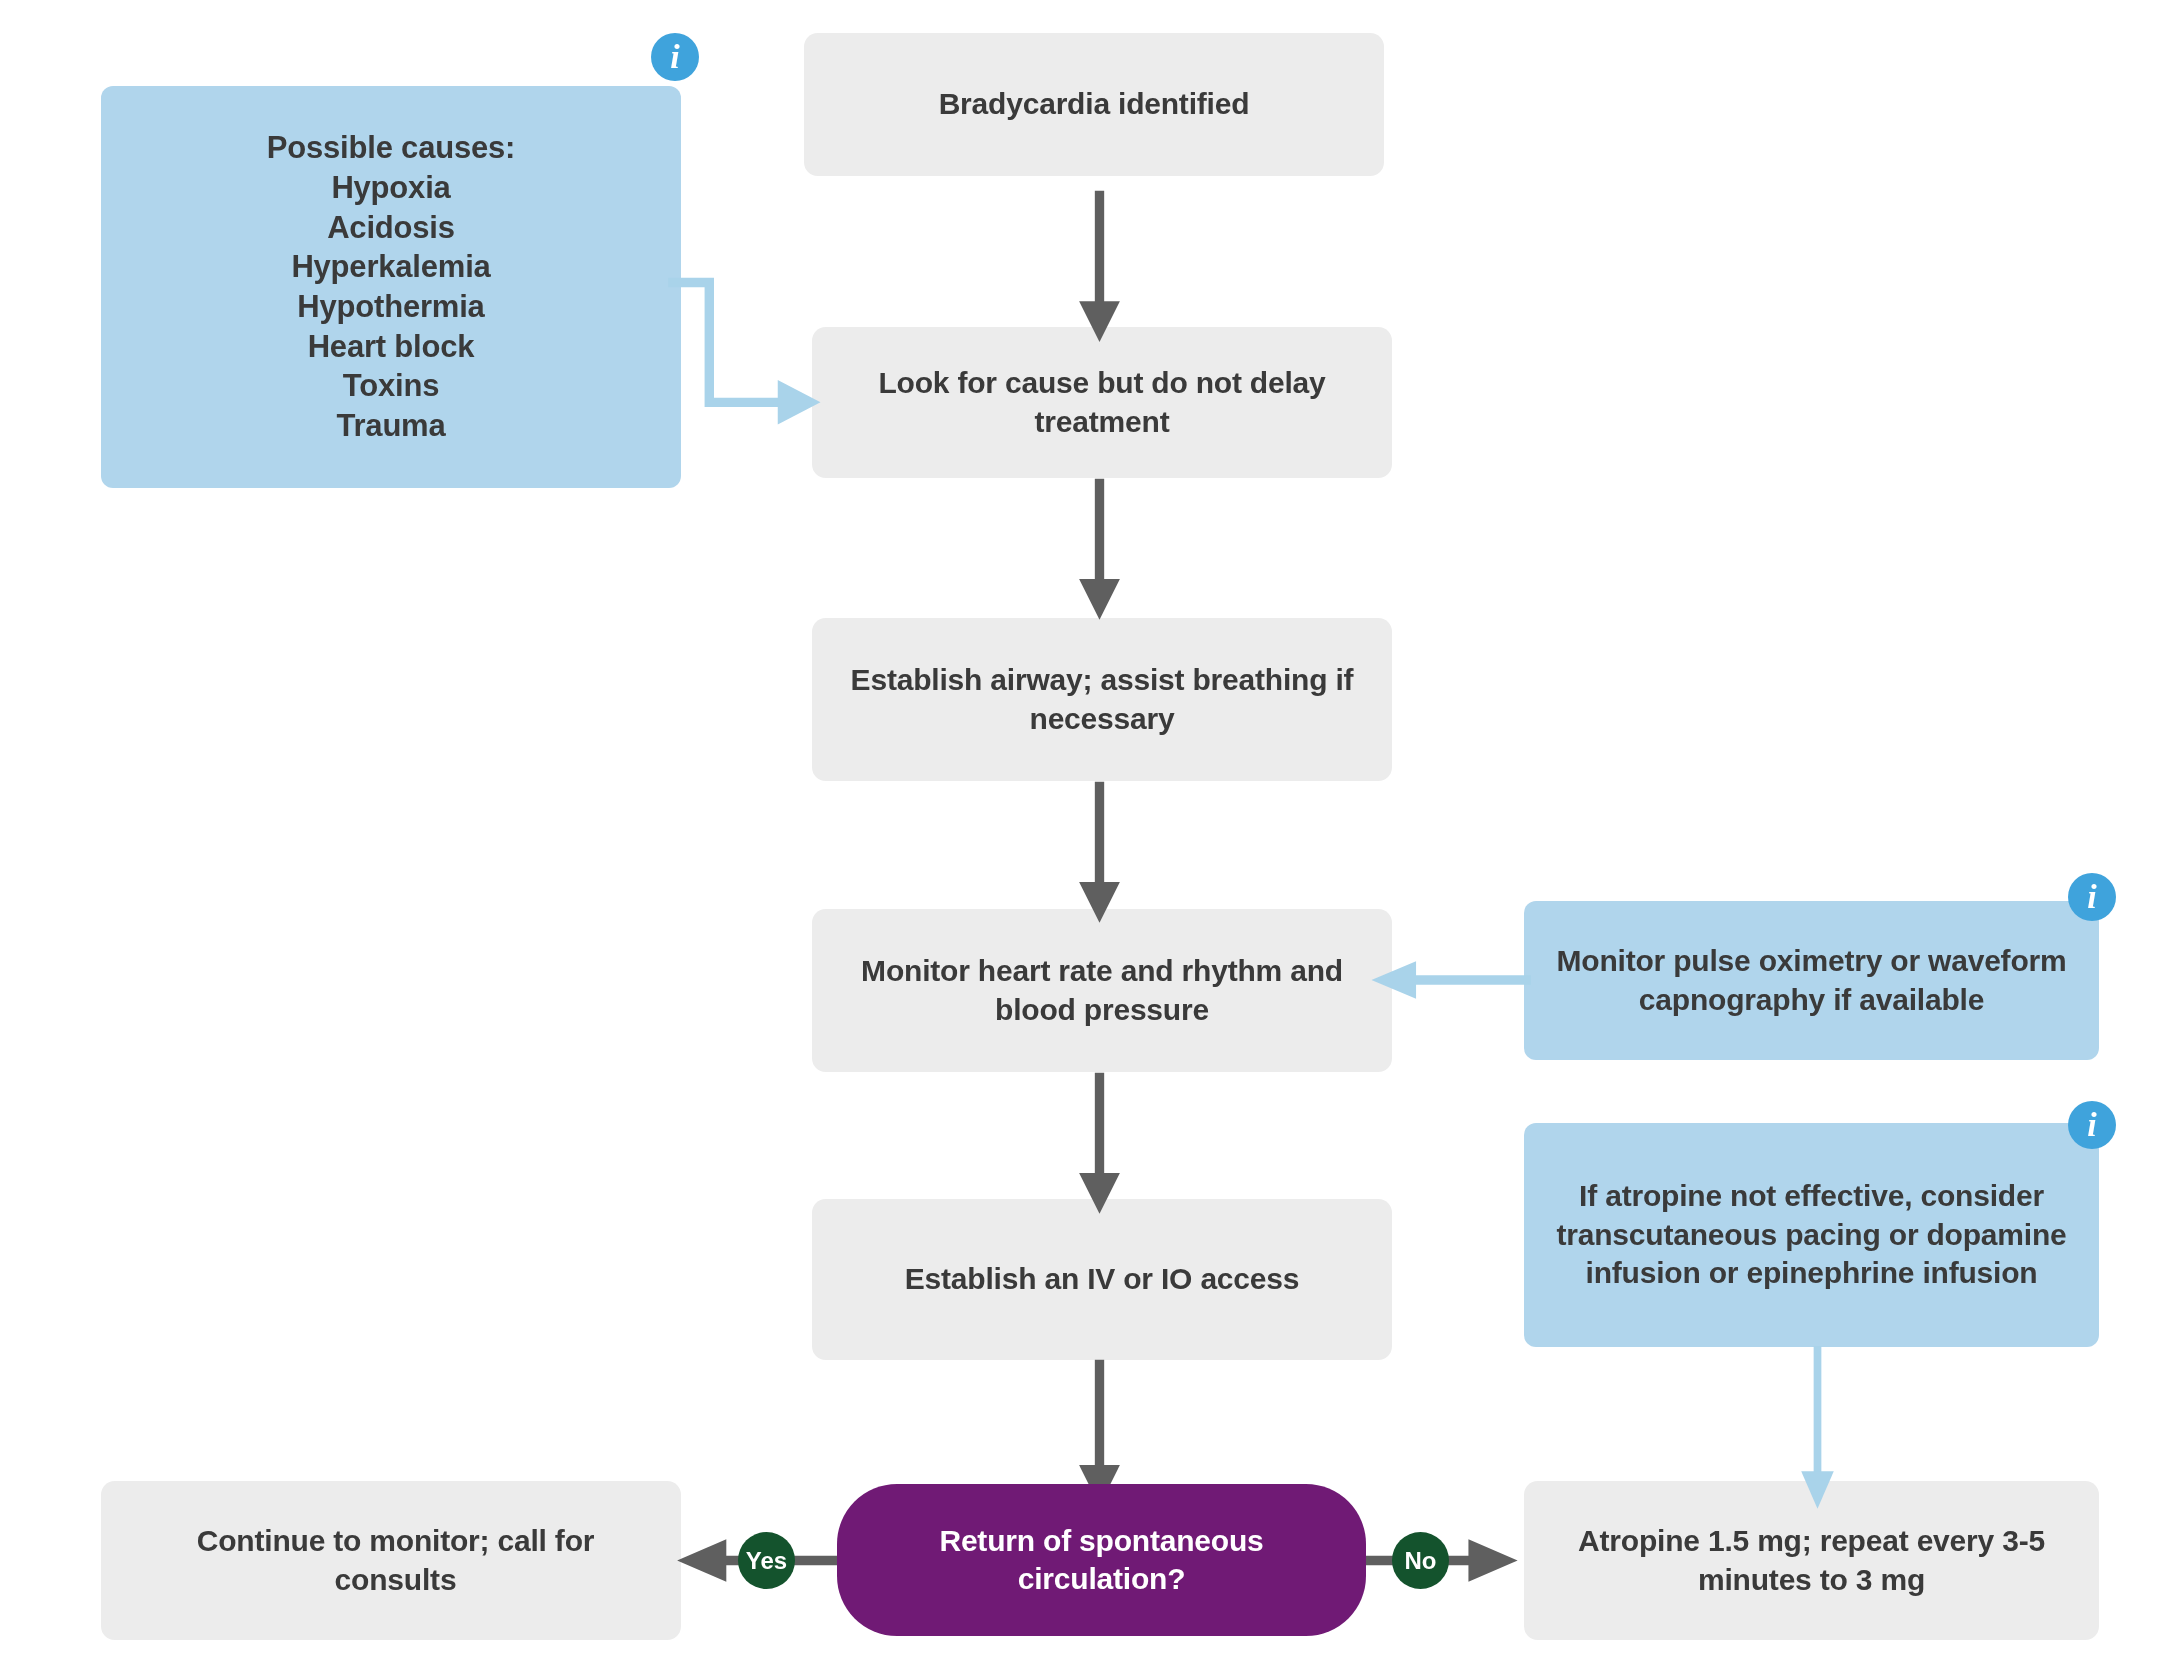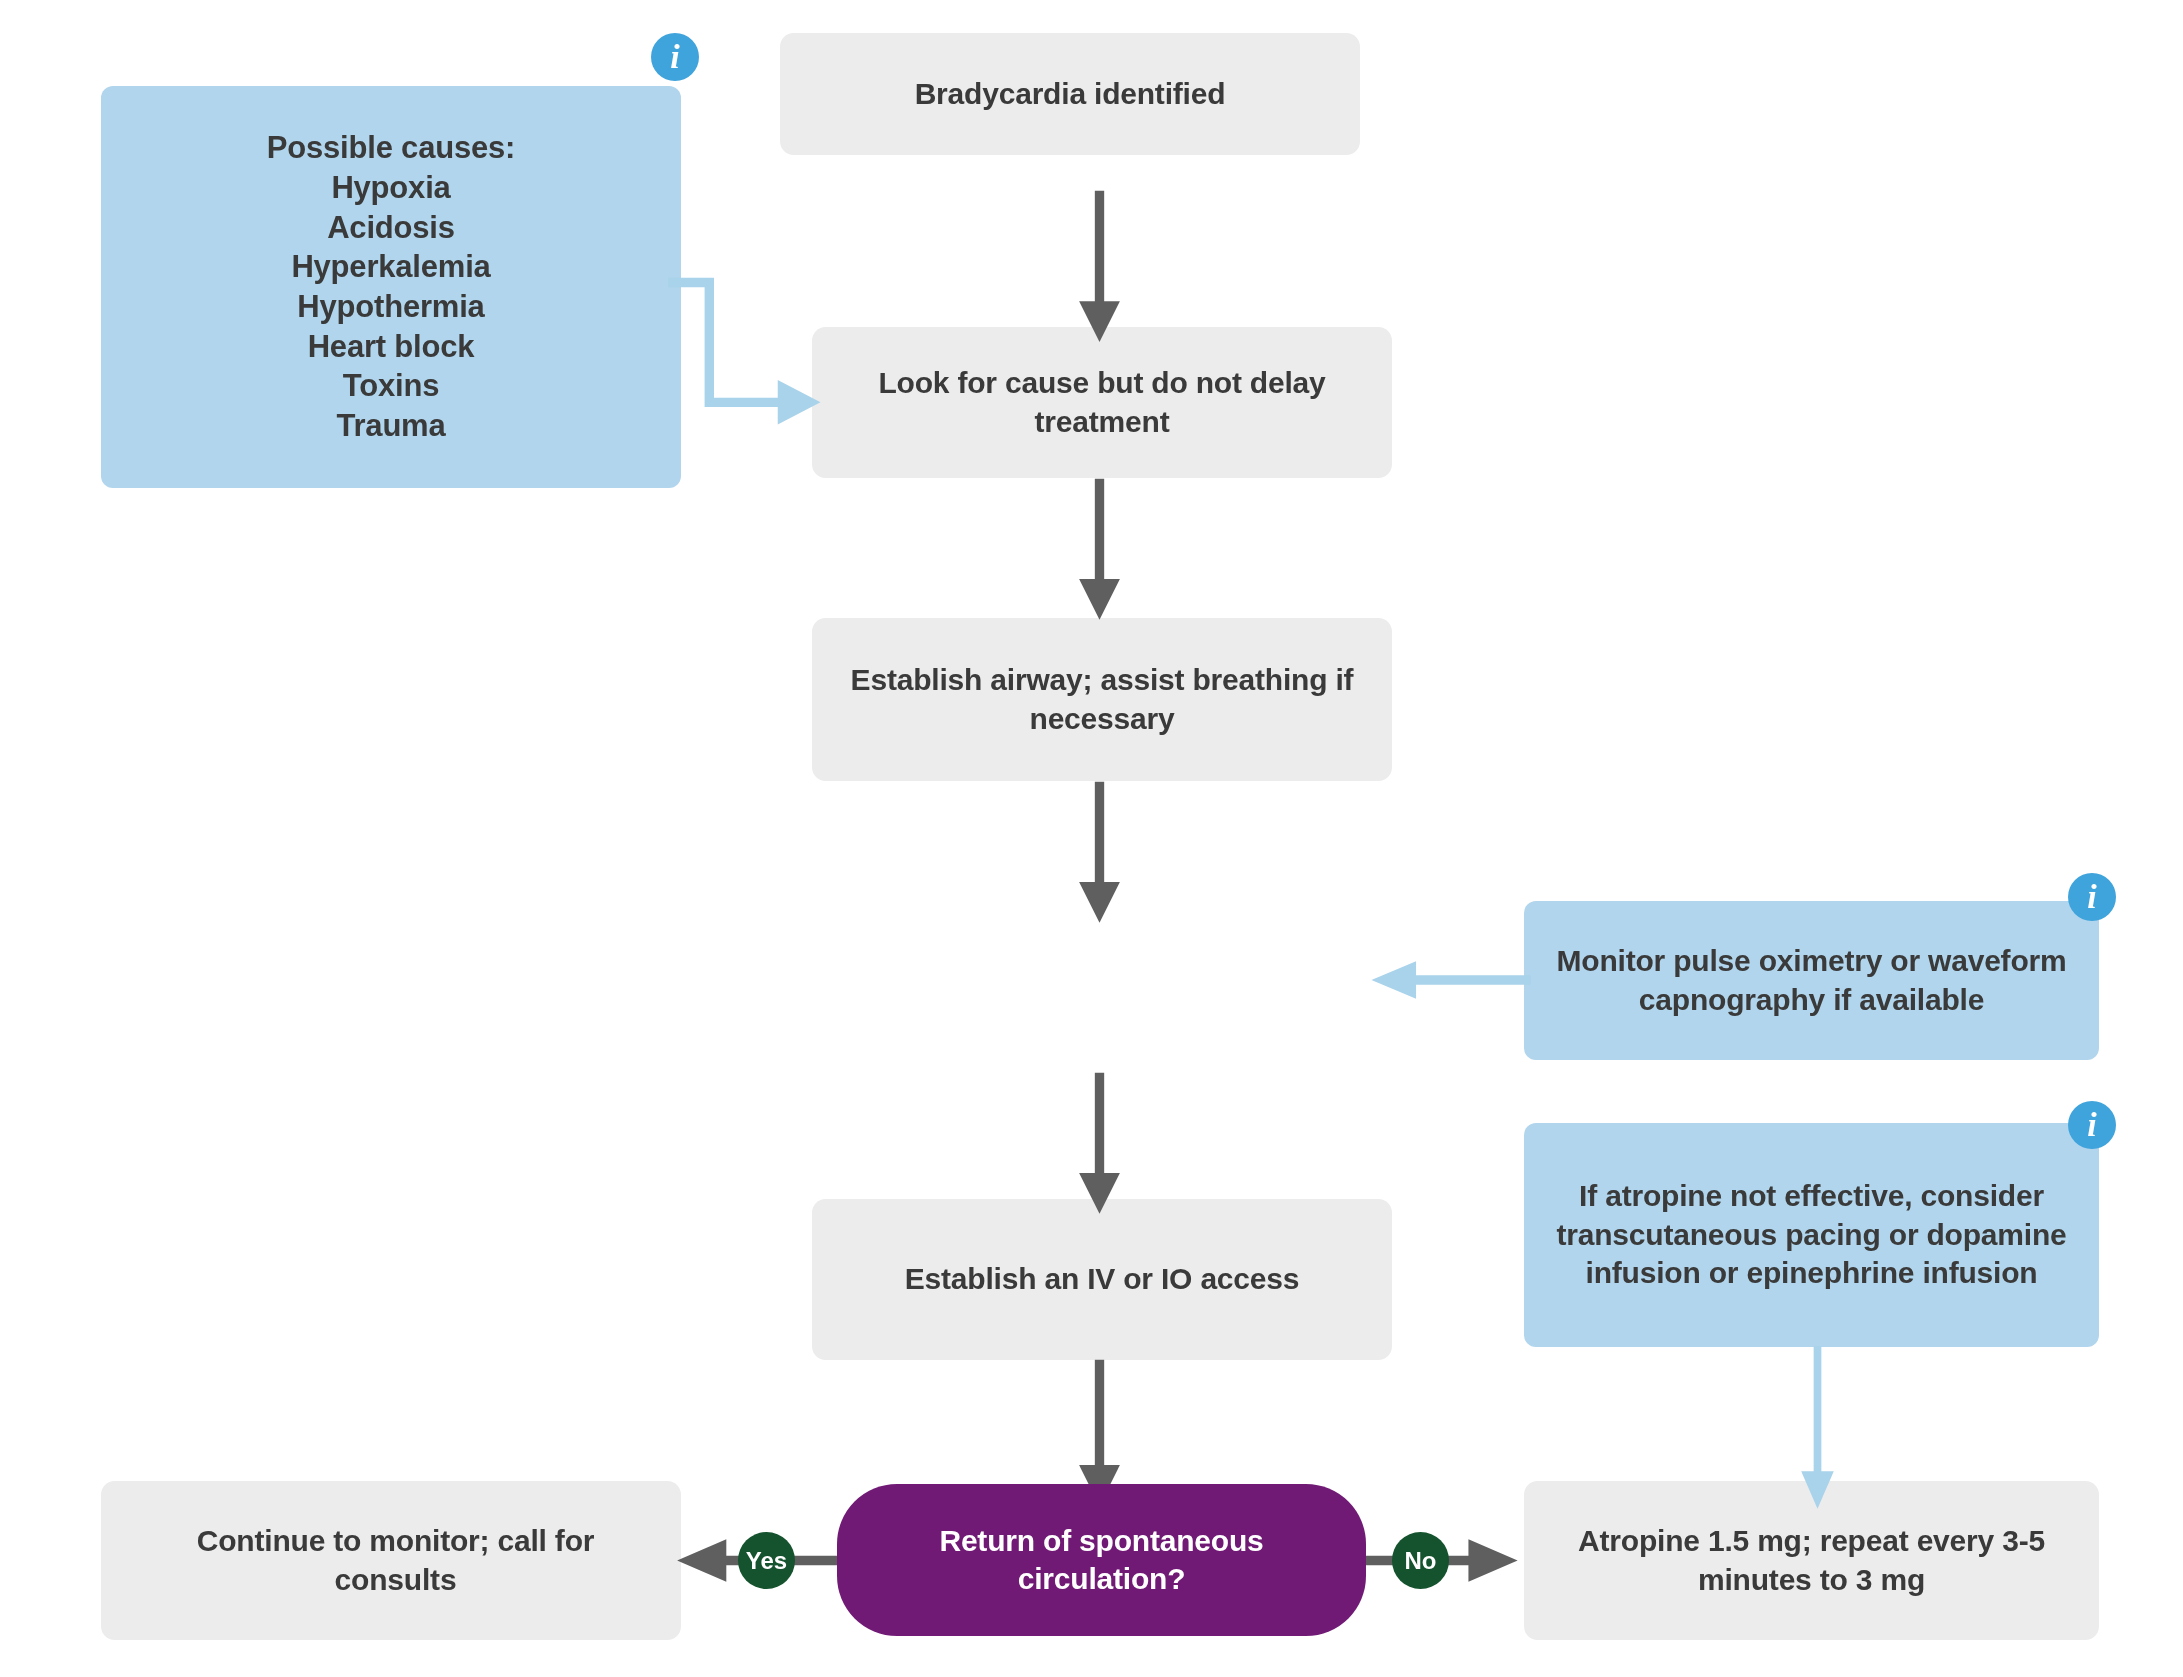--- a/index.html
+++ b/index.html
@@ -168,32 +168,35 @@
 Hyperkalemia
 Hypothermia
 Heart block
 Toxins
 Trauma</span>
   </div>
   <div class="info-badge" style="left:651px; top:33px;">
     <span>i</span>
   </div>
 
-  <div class="node node-process" style="left:780px; top:33px; width:580px; height:122px;">
+  <div class="node node-process" style="left:804px; top:33px; width:580px; height:143px;">
     <span>Bradycardia identified</span>
   </div>
 
   <div class="node node-process" style="left:812px; top:327px; width:580px; height:151px;">
     <span>Look for cause but do not delay treatment</span>
   </div>
 
   <div class="node node-process" style="left:812px; top:618px; width:580px; height:163px;">
     <span>Establish airway; assist breathing if necessary</span>
   </div>
 
+  <div class="node node-process" style="left:812px; top:909px; width:580px; height:163px;">
+    <span>Monitor heart rate and rhythm and blood pressure</span>
+  </div>
 
   <div class="node node-info" style="left:1524px; top:901px; width:575px; height:159px;">
     <span>Monitor pulse oximetry or waveform capnography if available</span>
   </div>
   <div class="info-badge" style="left:2068px; top:873px;">
     <span>i</span>
   </div>
 
   <div class="node node-process" style="left:812px; top:1199px; width:580px; height:161px;">
     <span>Establish an IV or IO access</span>

